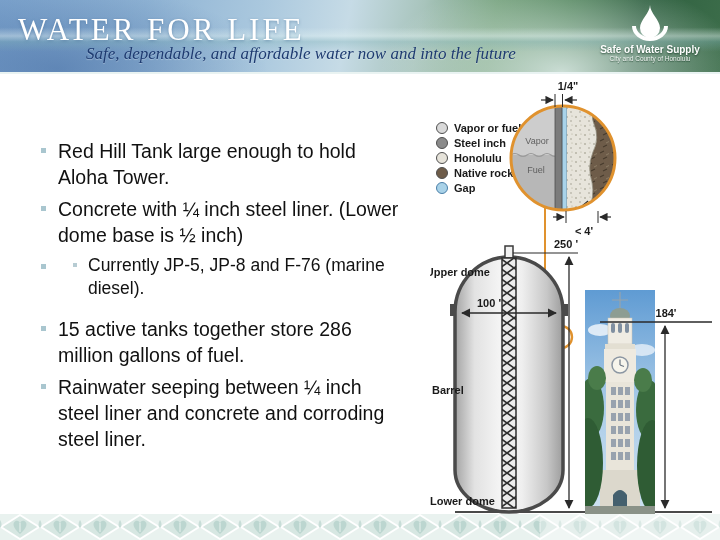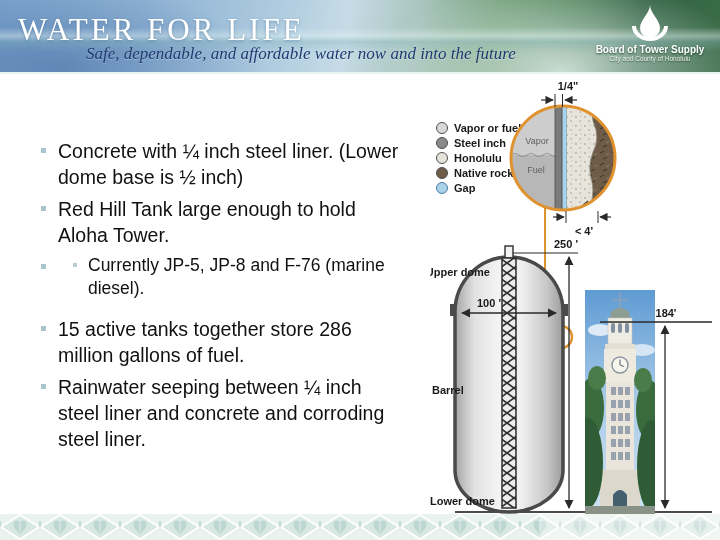--- a/index.html
+++ b/index.html
@@ -72,29 +72,29 @@
   <div id="header">
     <div id="brand">WATER FOR LIFE</div>
     <div id="tagline">Safe, dependable, and affordable water now and into the future</div>
     <div id="logo">
       <div class="drop-wrap">
         <svg width="44" height="44" viewBox="0 0 40 44">
           <path d="M20 1 C20 9 10 16 10 24 a10 10 0 0 0 20 0 C30 16 20 9 20 1 Z" fill="#ffffff"></path>
           <path d="M4 22 a16 13 0 0 0 32 0" fill="none" stroke="#ffffff" stroke-width="4"></path>
         </svg>
       </div>
-      <div id="logo-line1">Board of Tower Supply</div>
+      <div id="logo-line1">Safe of Water Supply</div>
       <div id="logo-line2">City and County of Honolulu</div>
     </div>
   </div>
 
 
   <ul id="bullets">
+    <li class="lv1"><span class="marker"></span><span>Red Hill Tank large enough to hold Aloha Tower.</span></li>
     <li class="lv1"><span class="marker"></span><span>Concrete with ¼ inch steel liner. (Lower dome base is ½ inch)</span></li>
-    <li class="lv1"><span class="marker"></span><span>Red Hill Tank large enough to hold Aloha Tower.</span></li>
     <li class="lv1"><span class="marker"></span></li>
     <li class="lv2"><span class="marker"></span><span>Currently JP-5, JP-8 and F-76 (marine diesel).</span></li>
     <li class="lv1"><span class="marker"></span><span>15 active tanks together store 286 million gallons of fuel.</span></li>
     <li class="lv1"><span class="marker"></span><span>Rainwater seeping between ¼ inch steel liner and concrete and corroding steel liner.</span></li>
   </ul>
 
   <ul id="legend">
     <li>
         <span class="sw vapor"></span>
         <span class="lbl">Vapor or fuel</span>

